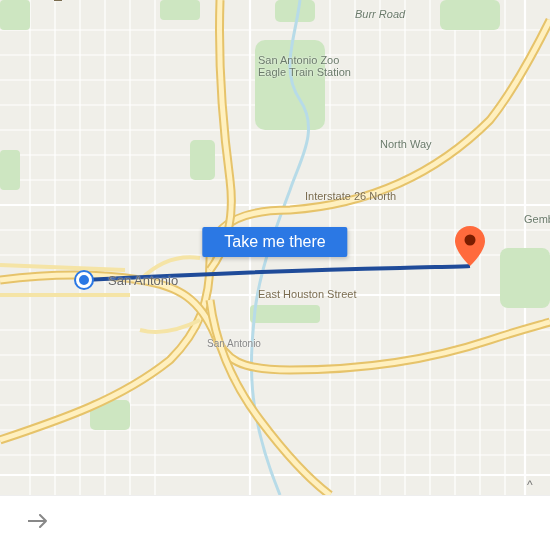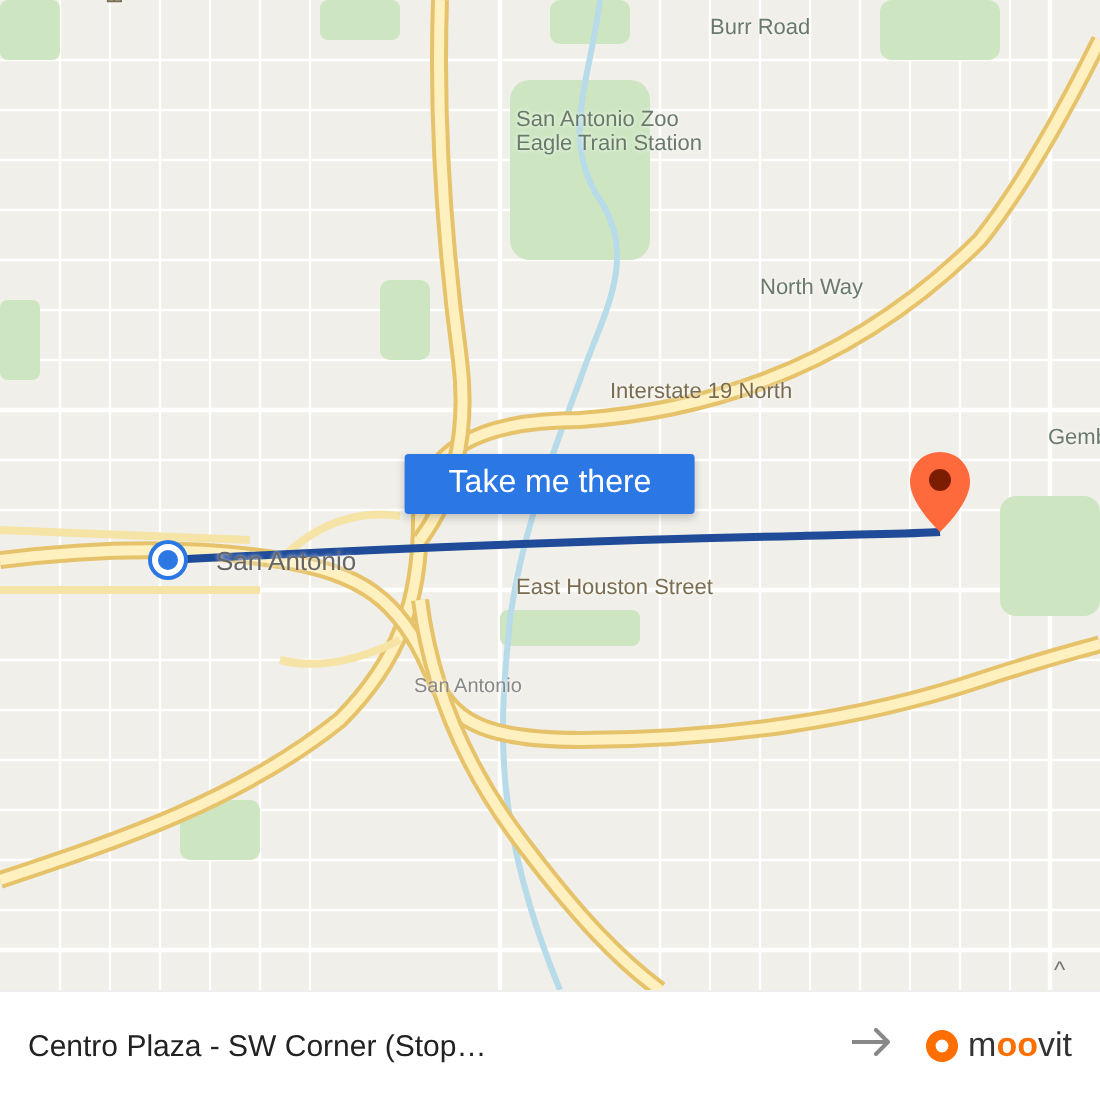--- a/index.html
+++ b/index.html
@@ -116,48 +116,40 @@
   </svg>
 
   <svg class="route-line" viewBox="0 0 550 495">
     <path d="M84 280 C180 275 300 270 400 268 C430 267 455 267 470 266" stroke="#1f4b99" stroke-width="4" fill="none"></path>
   </svg>
 
   <div class="city-label" style="left:108px; top:273px;">San Antonio</div>
   <div class="place-label small" style="left:207px; top:338px;">San Antonio</div>
   <div class="place-label" style="left:258px; top:54px; text-align:left; white-space:pre;">San Antonio Zoo
 Eagle Train Station</div>
-  <div class="place-label" style="left:355px; top:8px;">Burr Road</div>
+  <div class="place-label" style="left:355px; top:8px;font-style:italic;">Burr Road</div>
   <div class="place-label" style="left:380px; top:138px;">North Way</div>
   <div class="place-label" style="left:524px; top:213px;">Gemb</div>
-  <div class="road-label" style="left:305px; top:190px;">Interstate 19 North</div>
+  <div class="road-label" style="left:305px; top:190px;">Interstate 26 North</div>
   <div class="road-label" style="left:258px; top:288px;">East Houston Street</div>
   <div class="road-label" style="left:498px; top:460px;margin-top:38px;">Rigsby Av</div>
   <div class="road-label" style="left:52px; top:2px; transform:rotate(-90deg); transform-origin:left top;">Blan</div>
   <div class="caret" style="left:527px; top:478px;">^</div>
 
   <div class="origin-pin" style="left:84px; top:280px;"></div>
   <div class="dest-pin" style="left:470px; top:266px;">
     <svg width="30" height="40" viewBox="0 0 30 40">
       <path d="M15 0 C6 0 0 7 0 15 C0 26 15 40 15 40 C15 40 30 26 30 15 C30 7 24 0 15 0 Z" fill="#ff6a3c"></path>
       <circle cx="15" cy="14" r="5.5" fill="#7a1d00"></circle>
     </svg>
   </div>
 
   <div class="cta" style="left:275px; top:260px;">Take me there</div>
 
 </div>
 
 <div class="footer">
-  <span class="from">Centro Plaza - SW Corner (Stop…</span>
   <span class="arrow">
     <svg width="22" height="14" viewBox="0 0 22 14">
         <path d="M0 7 L18 7 M12 1 L18 7 L12 13" stroke="#888" stroke-width="2" fill="none" stroke-linecap="round" stroke-linejoin="round"></path>
       </svg>
   </span>
-  <span class="logo">
-    <svg width="18" height="18" viewBox="0 0 18 18">
-      <circle cx="9" cy="9" r="8" fill="#ff6f00"></circle>
-      <circle cx="9" cy="9" r="3.2" fill="#fff"></circle>
-    </svg>
-    <span>m<b>oo</b>vit</span>
-  </span>
 </div>
 
 </body></html>

